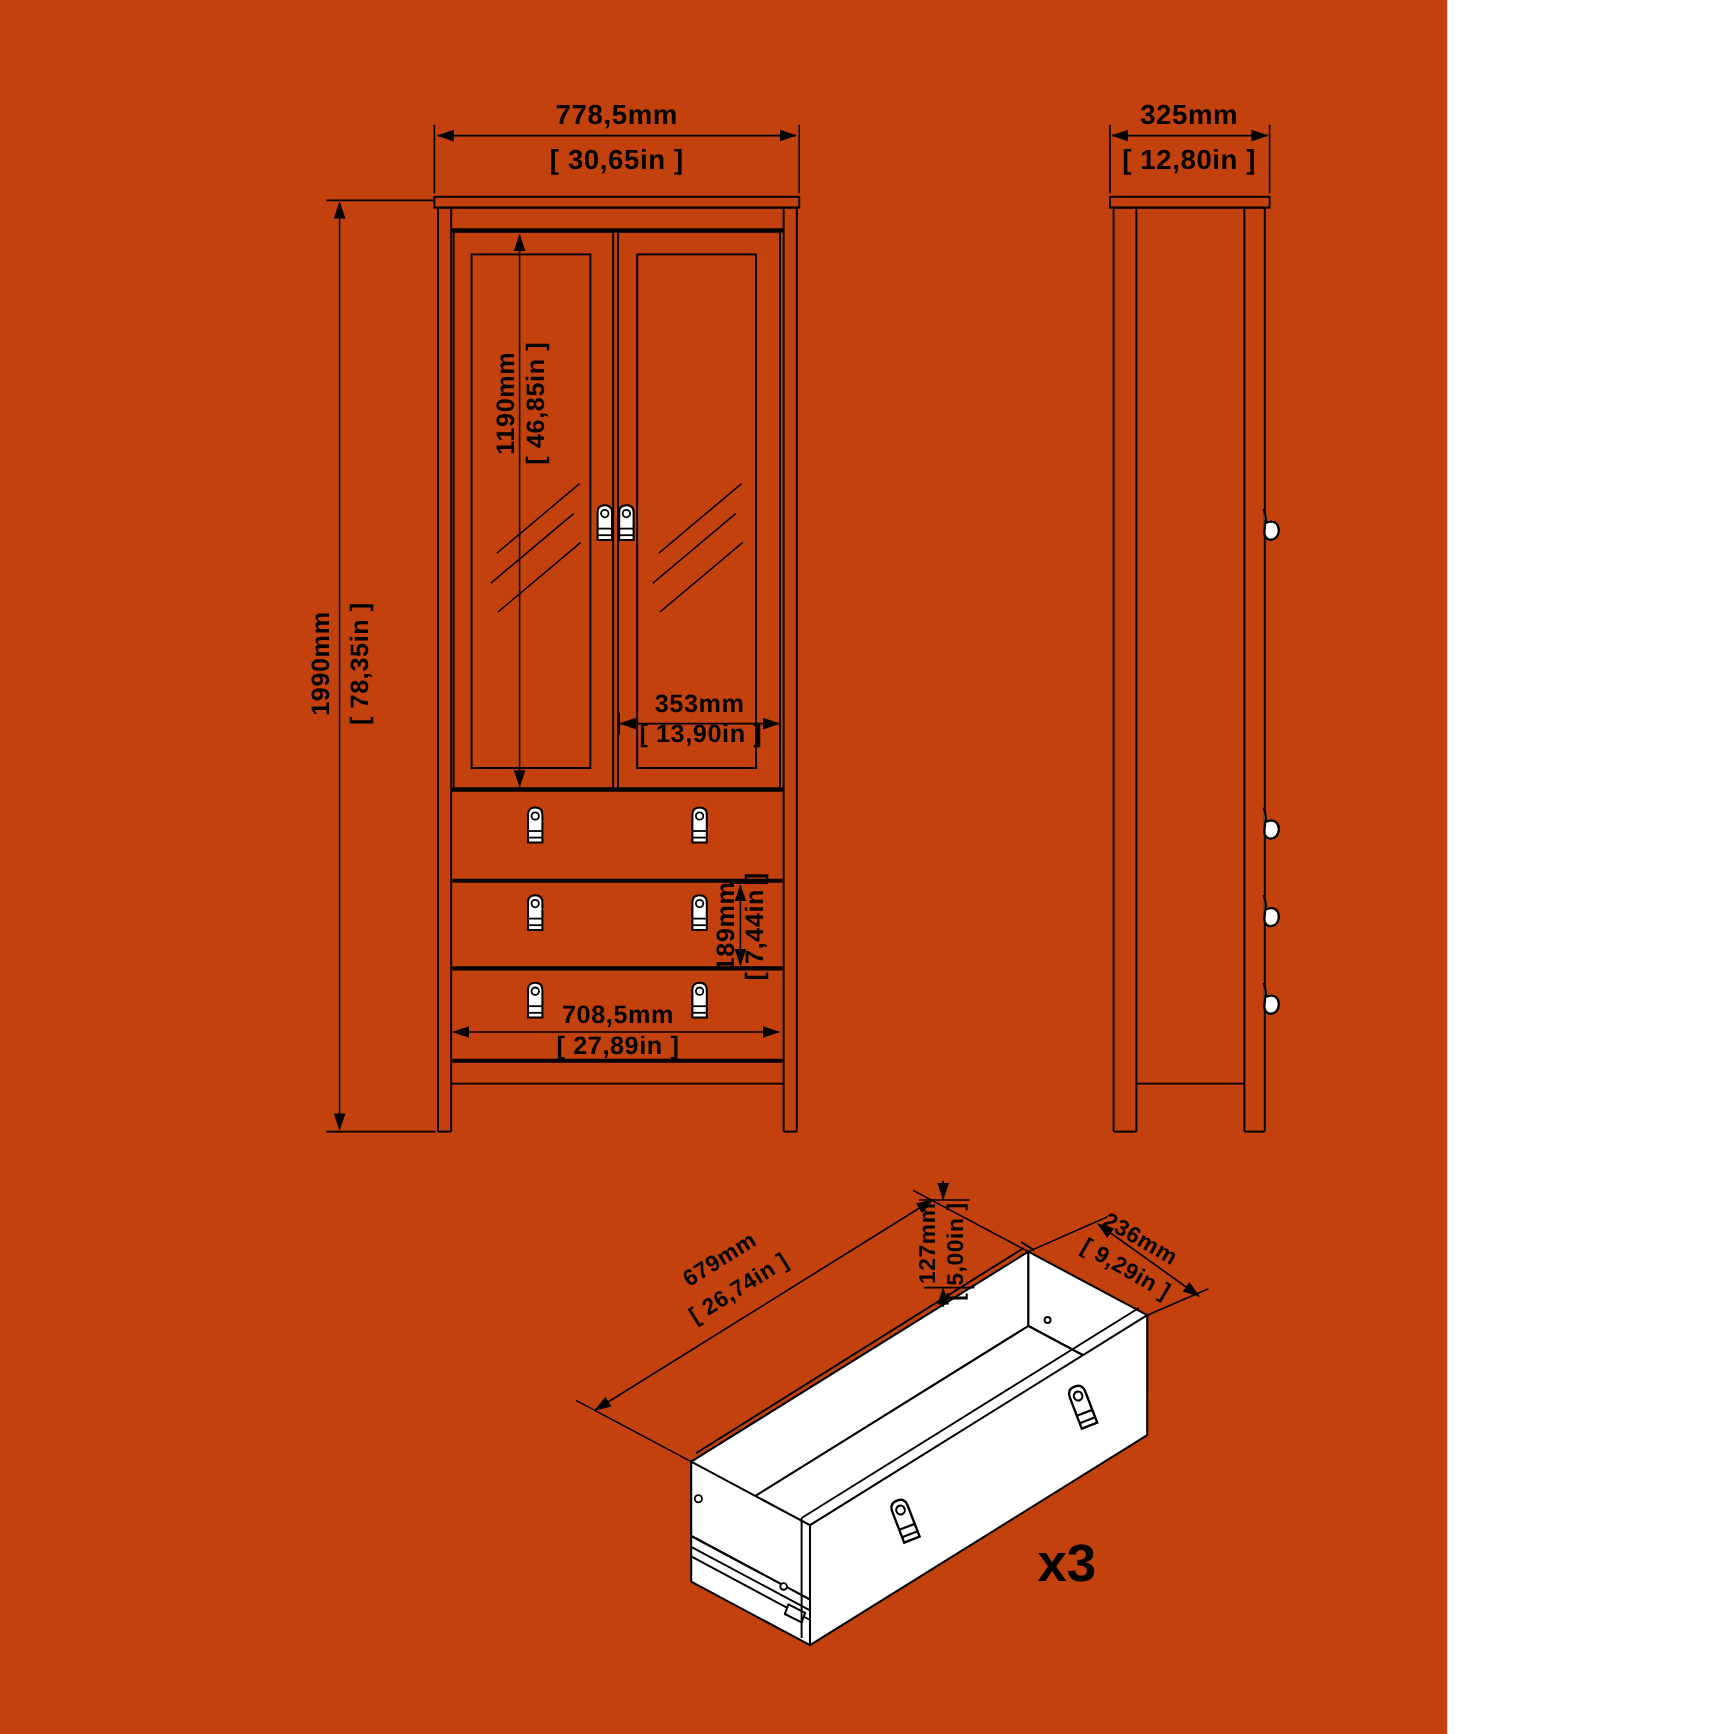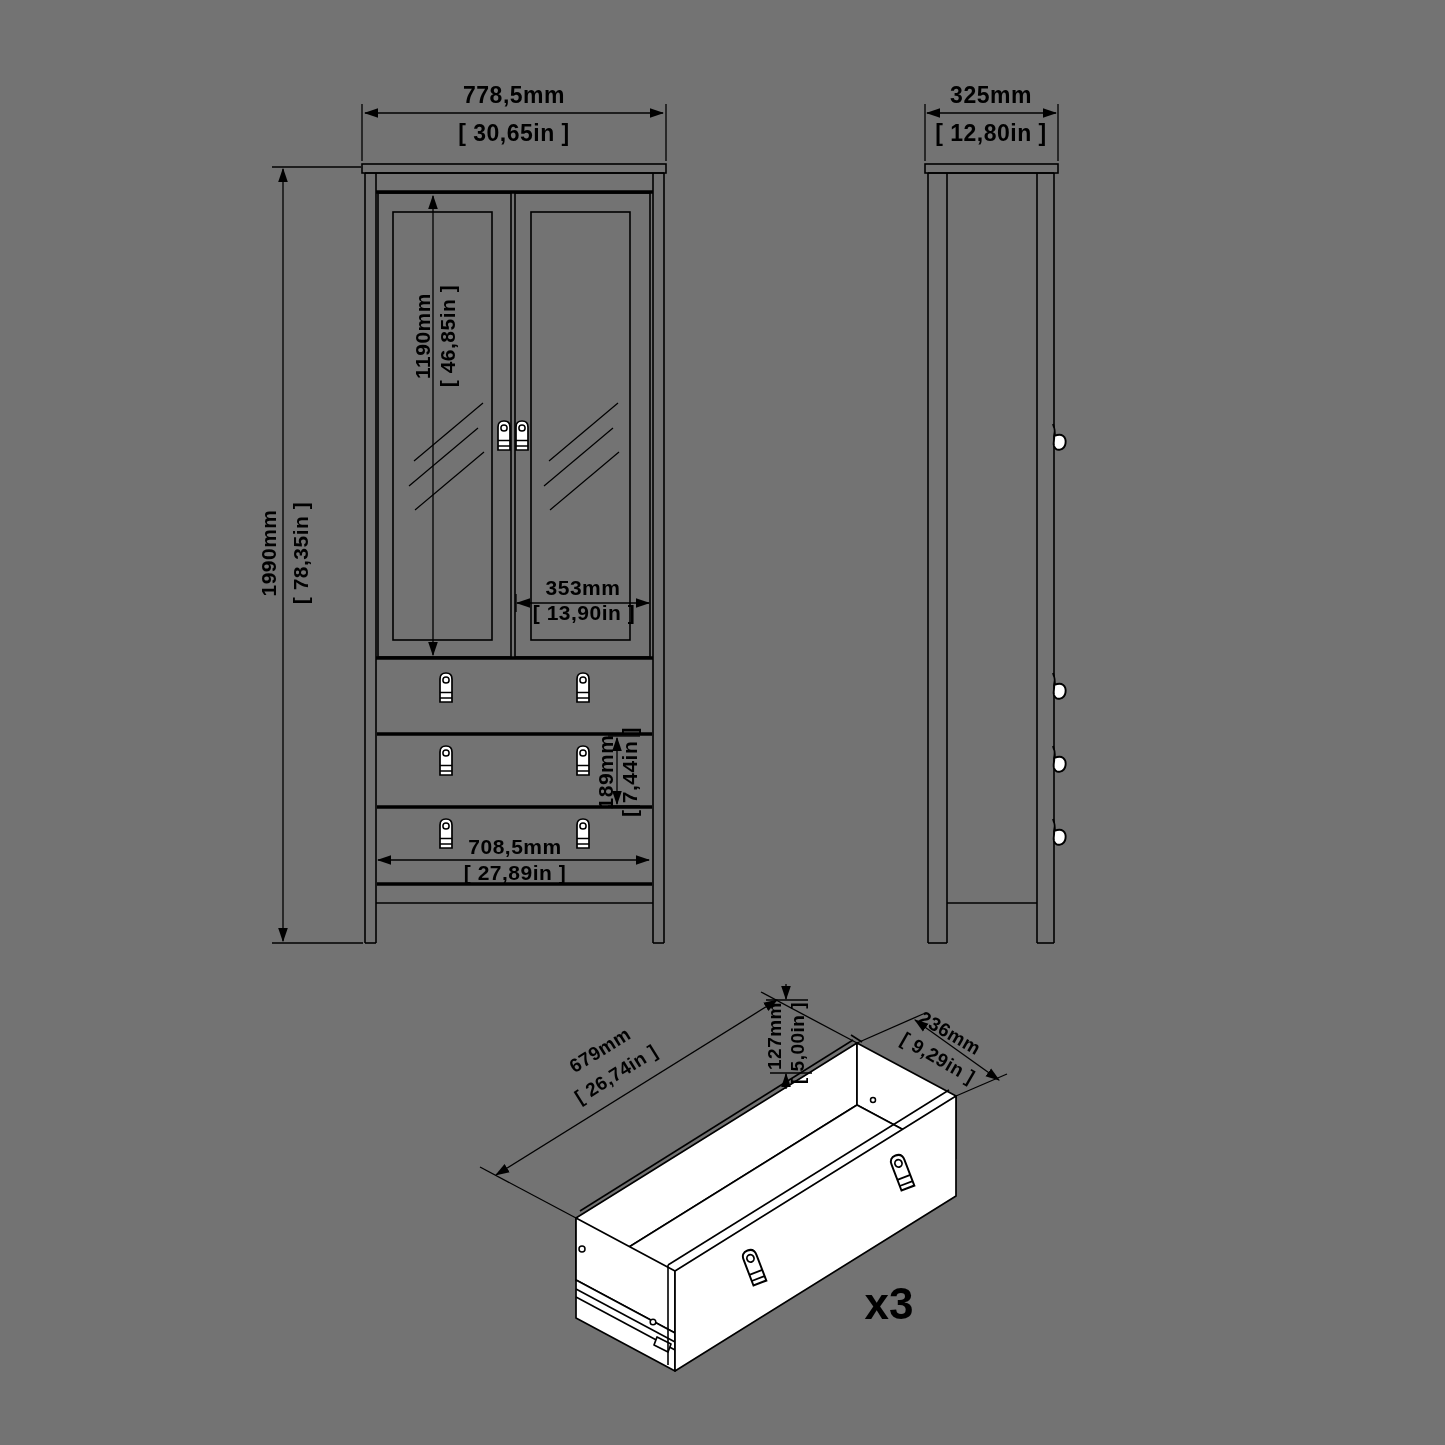--- a/index.html
+++ b/index.html
@@ -1,16 +1,16 @@
 <!DOCTYPE html>
 <html><head>
 <meta charset="utf-8">
 <style>
   html,body{margin:0;padding:0;background:#ffffff;}
-  .canvas{position:relative;width:1445px;height:1445px;background:#737373;overflow:hidden;
+  .canvas{position:relative;width:1206px;height:1445px;background:#c2410c;overflow:hidden;
           font-family:"Liberation Sans",sans-serif;text-decoration:underline;}
   svg{display:block;}
   .ln{stroke:#000;stroke-width:1.6;fill:none;}
   .thin{stroke:#000;stroke-width:1.2;fill:none;}
   .thick{stroke:#000;stroke-width:3.4;fill:none;}
   .face{stroke:#000;stroke-width:1.7;fill:#fff;stroke-linejoin:round;}
   .dim{stroke:#000;stroke-width:1.3;fill:none;}
   .lbl{fill:#000;font-weight:bold;letter-spacing:.5px;}
   .s23{font-size:23px;} .s21{font-size:21px;} .s19{font-size:19px;}
   .qty{font-size:44px;font-weight:bold;fill:#000;}

